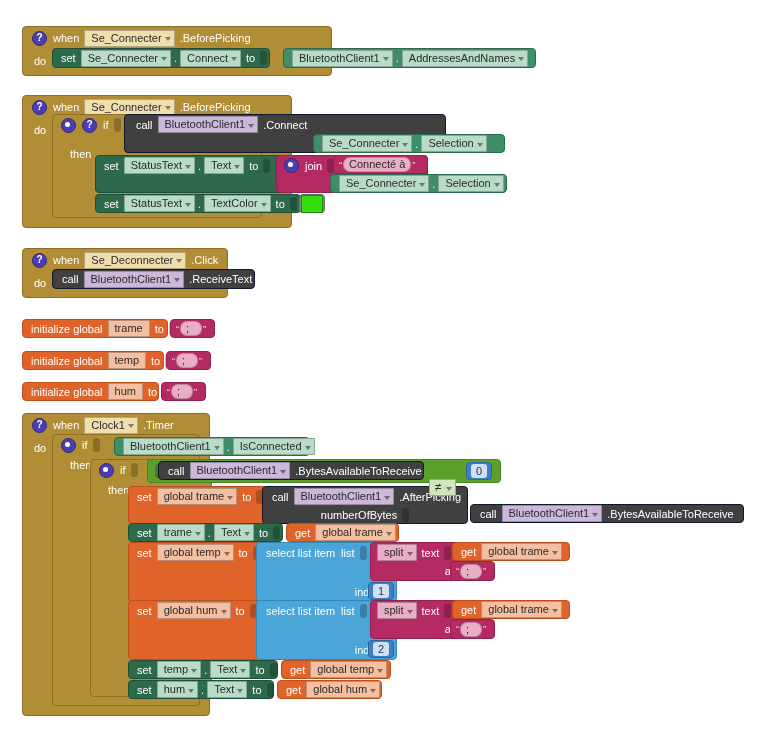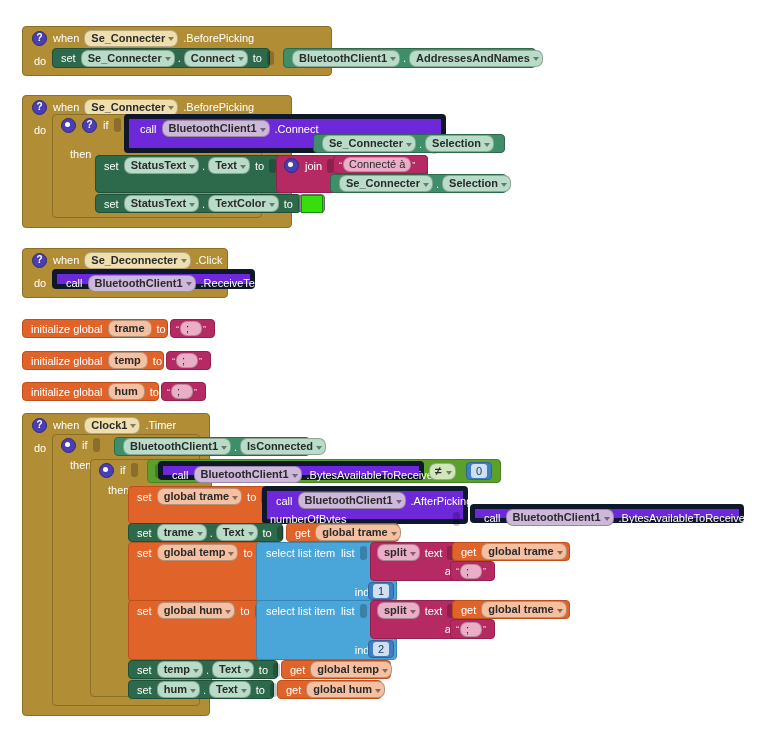--- a/index.html
+++ b/index.html
@@ -14,31 +14,31 @@
   
   .blk{position:absolute;box-sizing:border-box;border-radius:4px;}
   .row{display:flex;align-items:center;white-space:nowrap;}
 
   
   .c-event   {background:#b18e35;border:1px solid #8c6f27;}
   .c-control {background:#b18e35;border:1px solid #8c6f27;}
   .c-setter  {background:#2d6a4b;border:1px solid #1f4f36;}
   .c-getter  {background:#3e8e6a;border:1px solid #2d6a4b;}
   .c-comp    {background:#5ba02a;border:1px solid #4a8421;}
-  .c-method  {background:#6d28d9;border:5px solid #0f172a;}
+  .c-method  {background:#404040;border:1px solid #0f172a;}
   .c-text    {background:#b52a63;border:1px solid #95204f;}
   .c-var     {background:#e0642a;border:1px solid #bd4f1c;}
   .c-list    {background:#4aa6d8;border:1px solid #3586b4;}
   .c-math    {background:#3f7fc1;border:1px solid #2f649b;}
 
   
   .fld{
-    display:inline-block;border-radius:7px;padding:1px 12px 1px 6px;
-    margin:0 2px;position:relative;line-height:13px;font-size:11px;
-    color:#2a2a2a;border:1px solid rgba(0,0,0,.25);font-weight:bold;
+    display:inline-block;border-radius:1px;padding:1px 12px 1px 6px;
+    margin:16px 2px;position:relative;line-height:13px;font-size:11px;
+    color:#2a2a2a;border:1px solid rgba(0,0,0,.25);
   }
   .fld:after{
     content:"";position:absolute;right:3px;top:50%;margin-top:-1px;
     border-left:3px solid transparent;border-right:3px solid transparent;
     border-top:4px solid rgba(0,0,0,.45);
   }
   .fld.nodd{padding-right:6px;}
   .fld.nodd:after{display:none;}
   .f-event {background:#f0dfae;}
   .f-comp  {background:#b9dcc9;}
@@ -348,21 +348,21 @@
       <span class="lbl">to</span>
       <span class="socket"></span>
     </div>
   </div>
   <div class="blk c-method" style="left:262px;top:486px;width:206px;height:38px;z-index:6;">
     <div class="row" style="height:19px;padding-left:6px;">
       <span class="lbl">call</span>
       <span class="fld f-method">BluetoothClient1</span>
       <span class="lbl">.AfterPicking</span>
     </div>
-    <div class="row" style="height:18px;justify-content:space-between;padding-right:2px;">
+    <div class="row" style="height:18px;justify-content:center;padding-right:2px;">
       <span class="lbl">numberOfBytes</span>
       <span class="socket"></span>
     </div>
   </div>
   <div class="blk c-method" style="left:470px;top:504px;width:274px;height:19px;z-index:7;">
     <div class="row" style="height:17px;padding-left:6px;">
       <span class="lbl">call</span>
       <span class="fld f-method">BluetoothClient1</span>
       <span class="lbl">.BytesAvailableToReceive</span>
     </div>

